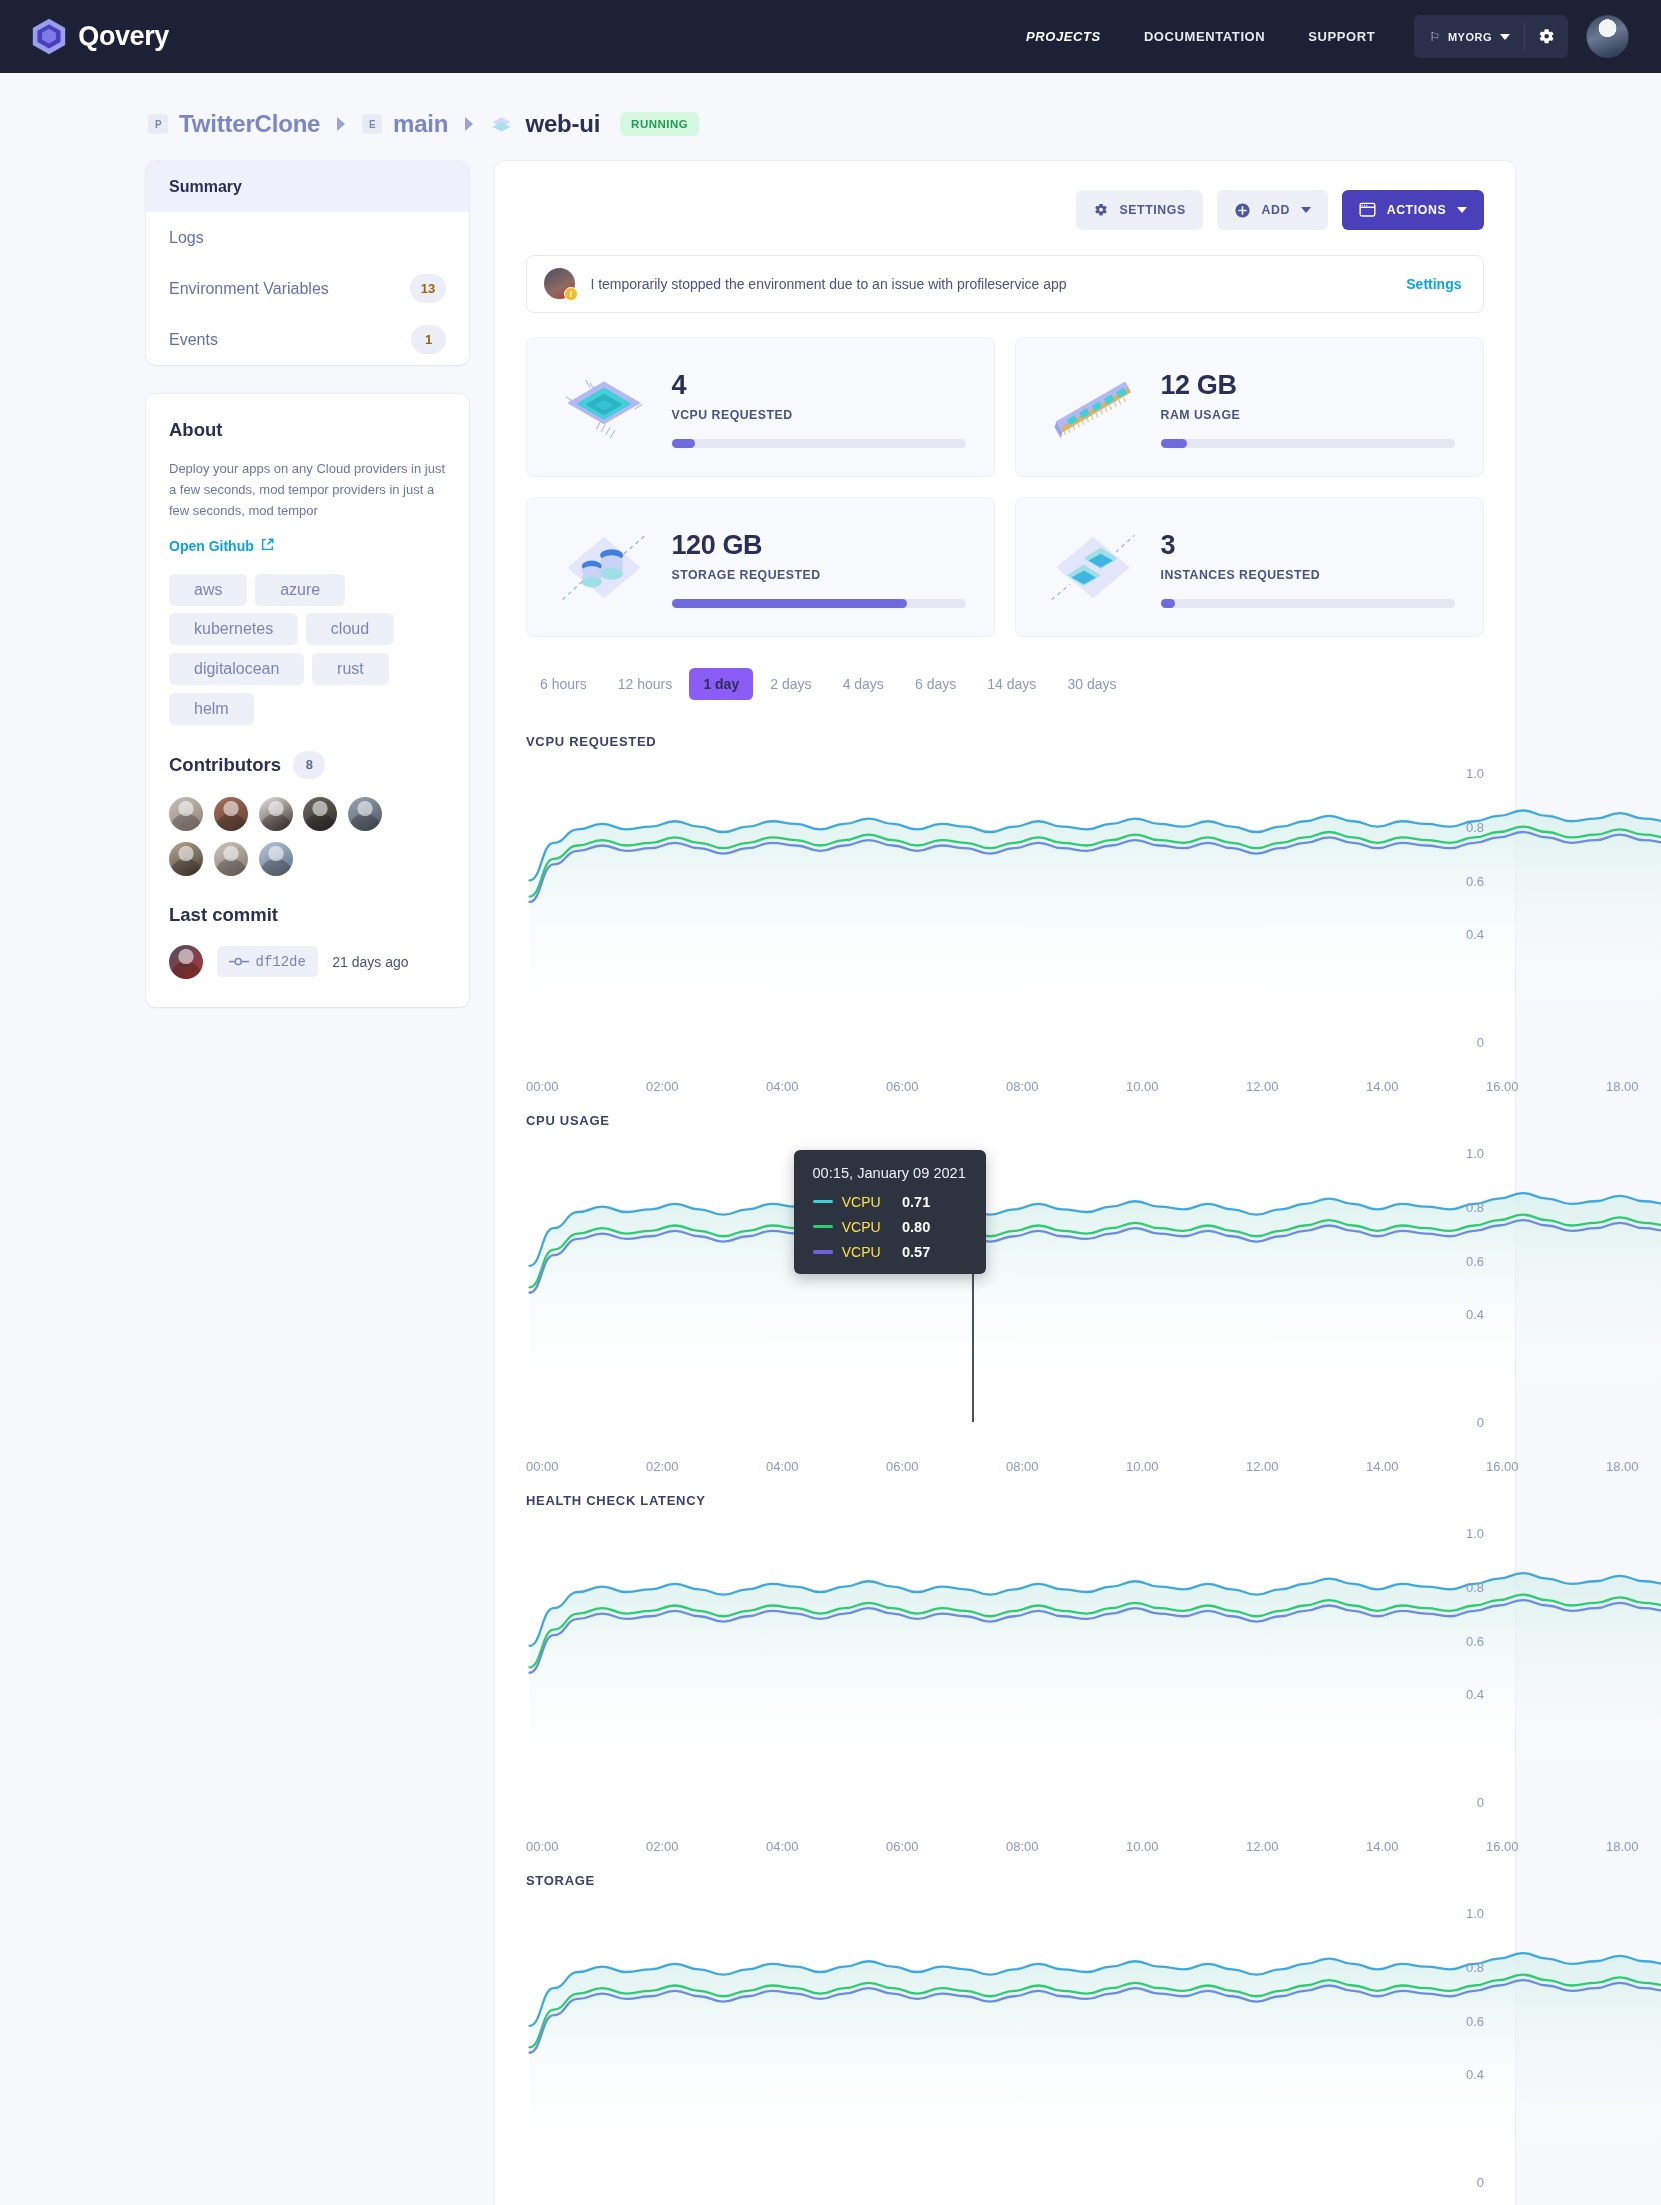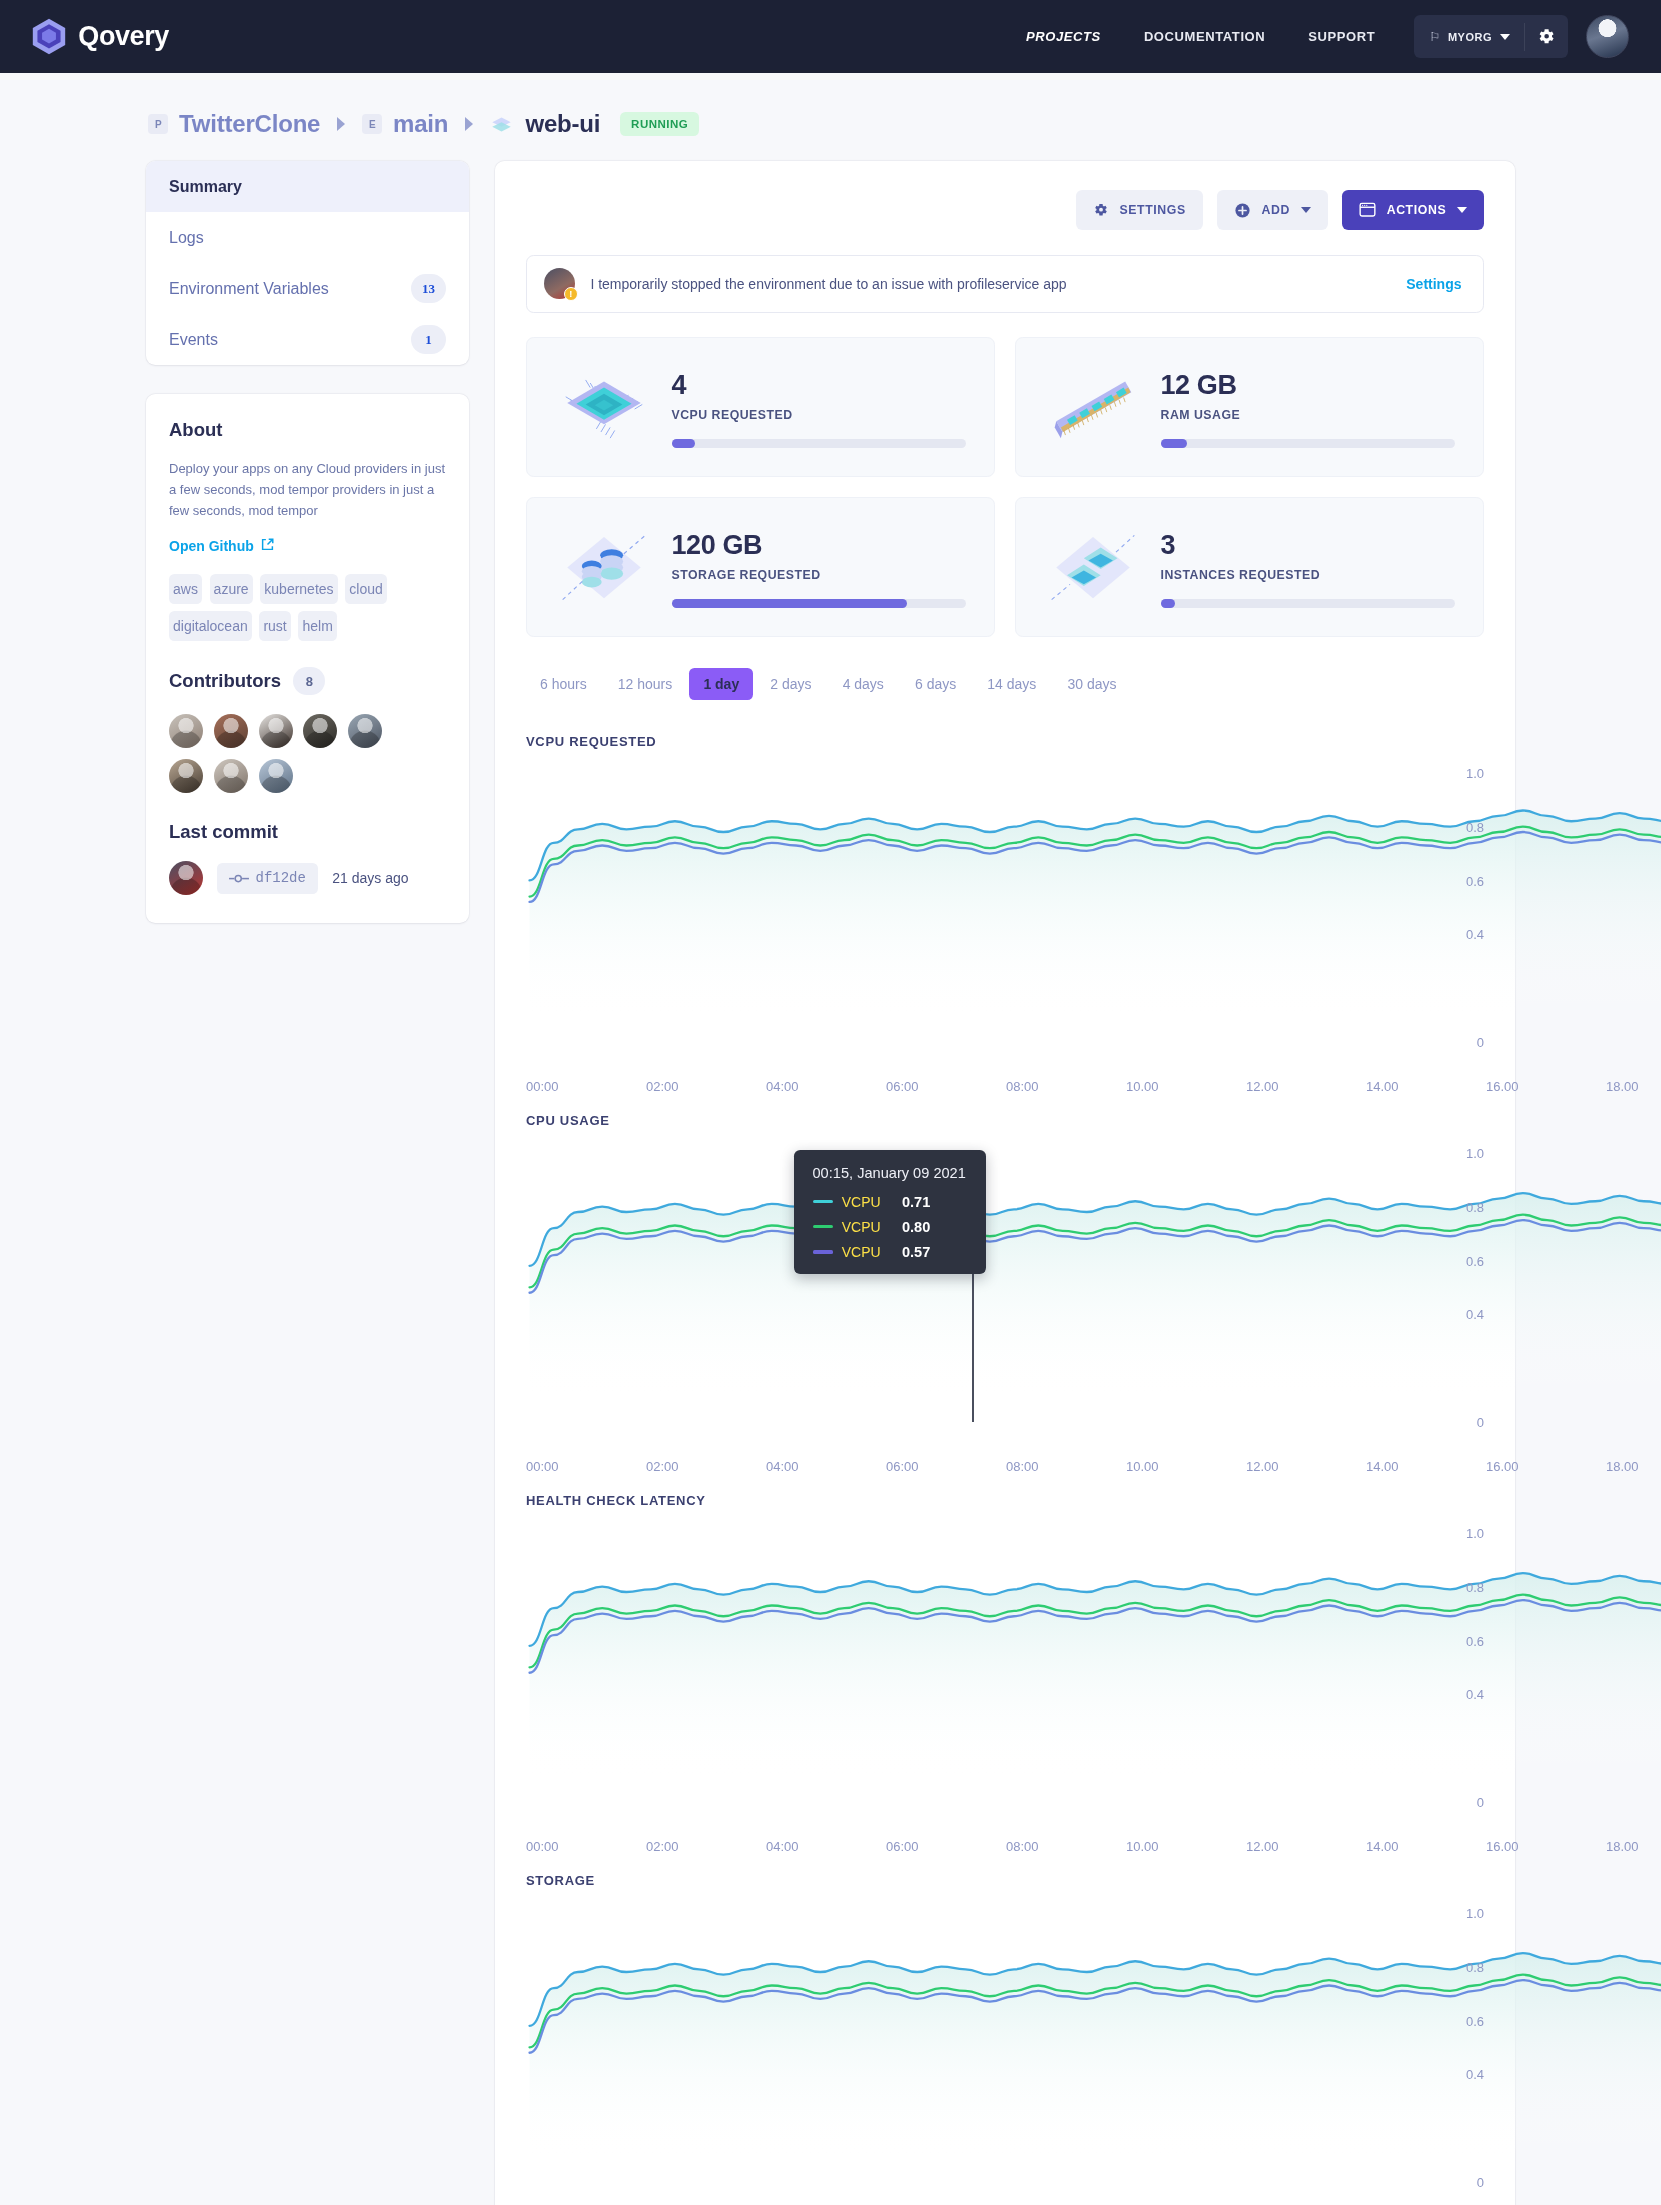--- a/index.html
+++ b/index.html
@@ -135,45 +135,44 @@
     display: flex; align-items: center;
     padding: 0 23px;
     font-size: 16px; color: #6470ae;
     cursor: pointer;
   }
   .nav-item.selected {
     background: #eef0fb; color: #2b2f55; font-weight: 700;
   }
   .nav-count {
     margin-left: auto;
-    background: #eceef7; color: #1d4ed8;
+    background: #eceef7; color: #a16207;
     font-size: 13px; font-weight: 700;
     min-width: 35px; height: 29px;
     border-radius: 14.6px;
     display: flex; align-items: center; justify-content: center;
     padding: 0 10.8px;
-    font-family: Liberation Serif, serif;
   }
 
   .about-card { padding: 24.6px 23px 28px 23px; }
   .about-title {
     font-size: 18.5px; font-weight: 700; color: #2b2f55; margin-bottom: 17px;
   }
   .about-text {
     font-size: 13px; line-height: 1.62; color: #6b76a8; margin-bottom: 17px;
   }
   .gh-link {
     display: inline-flex; align-items: center; gap: 7.7px;
     color: #0aa3e8; font-size: 14px; font-weight: 700;
     cursor: pointer; margin-bottom: 20px;
   }
   .tags { display: flex; flex-wrap: wrap; gap: 7.7px; margin-bottom: 26px; }
   .tag {
     background: #eef0f7; color: #7b85b5;
-    font-size: 14px; padding: 7px 4px; border-radius: 5.4px;
+    font-size: 16px; padding: 7px 25px; border-radius: 5.4px;
     cursor: pointer;
   }
   .sec-head {
     display: flex; align-items: center; gap: 12.3px; margin-bottom: 18.5px;
   }
   .sec-title { font-size: 18.5px; font-weight: 700; color: #2b2f55; }
   .sec-count {
     background: #eceef7; color: #5c6793;
     font-size: 13px; font-weight: 700;
     min-width: 32px; height: 28px; border-radius: 14px;

